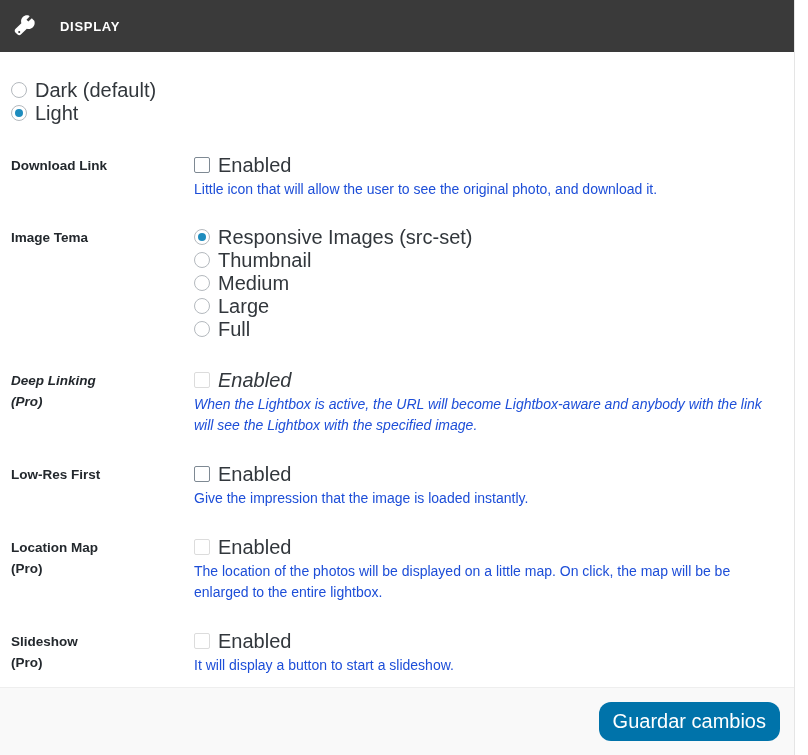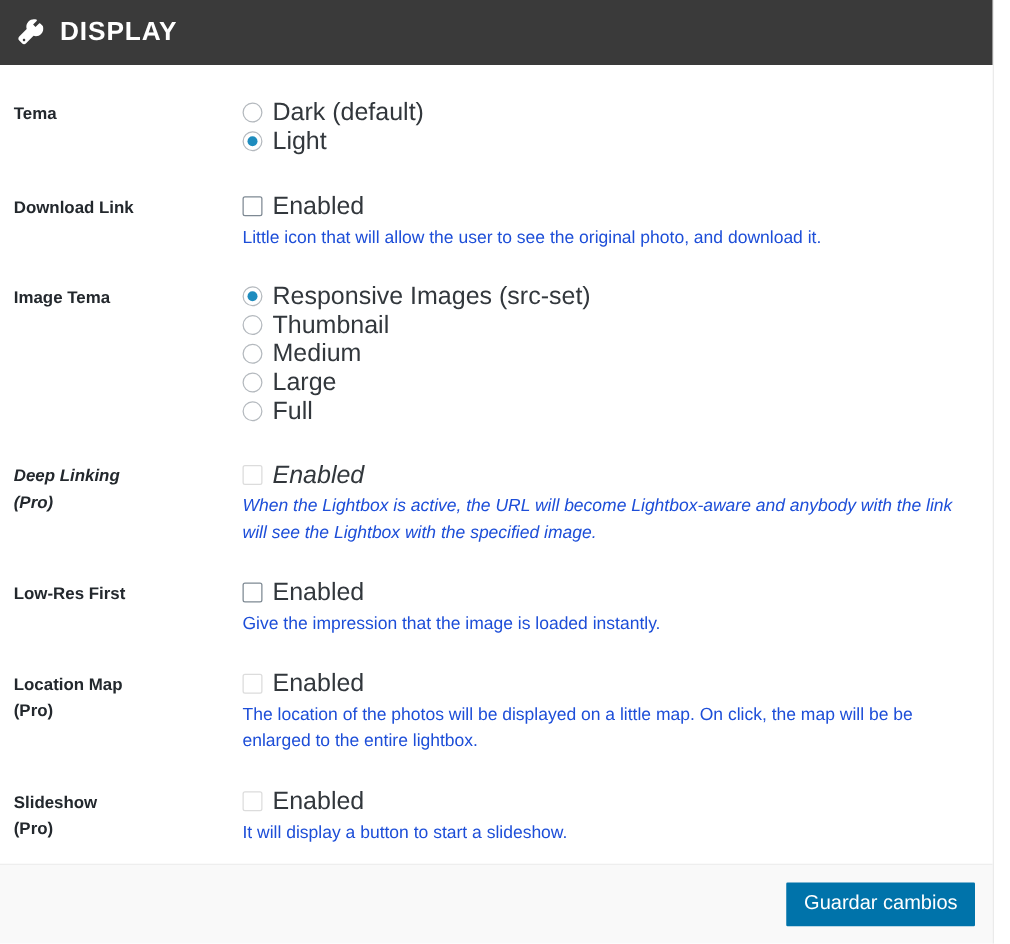--- a/index.html
+++ b/index.html
@@ -33,24 +33,24 @@
     box-sizing: border-box;
   }
   .wrench-icon {
     width: 22px;
     height: 22px;
     display: block;
     flex: 0 0 auto;
   }
   .panel-title {
     color: #ffffff;
-    font-size: 21px;
+    font-size: 13px;
     font-weight: bold;
     letter-spacing: 0.7px;
-    margin-left: 13px;
+    margin-left: 25px;
     text-transform: uppercase;
   }
   
   .panel-body {
     flex: 1 1 auto;
     padding: 0;
     background: #ffffff;
     overflow: hidden;
   }
   .field-row {
@@ -138,46 +138,43 @@
     background: #f9f9f9;
     border-top: 1px solid #eeeeee;
     padding: 14px 14px 14px 0;
     display: flex;
     justify-content: flex-end;
   }
   .save-button {
     background: #0073aa;
     color: #ffffff;
     font-family: "Liberation Sans", sans-serif;
-    font-size: 16px;
+    font-size: 20px;
     border: none;
-    border-radius: 1px;
+    border-radius: 12px;
     padding: 9px 14px 10px;
     cursor: pointer;
     line-height: 1;
   }
 </style>
 </head>
 <body>
 
 <div class="panel">
 
   <div class="panel-header">
     <svg class="wrench-icon" viewBox="0 0 24 24" aria-hidden="true">
       <path fill="#ffffff" d="M21.2 4.3c-.2-.5-.9-.6-1.3-.2l-3.1 3.1-2.1-2.1 3.1-3.1c.4-.4.3-1.1-.3-1.3-2.3-.8-5-.3-6.8 1.6-1.8 1.8-2.3 4.4-1.6 6.6L2.6 15.4c-1 1-1 2.6 0 3.6l2.4 2.4c1 1 2.6 1 3.6 0l6.5-6.5c2.2.7 4.8.3 6.6-1.6 1.9-1.8 2.4-4.6 1.5-7zM6.8 19.6c-.6 0-1.1-.5-1.1-1.1s.5-1.1 1.1-1.1 1.1.5 1.1 1.1-.5 1.1-1.1 1.1z"></path>
     </svg>
     <span class="panel-title">DISPLAY</span>
   </div>
 
   <div class="panel-body">
 
     <div class="field-row" style="padding-top:26px;">
-      <div class="field-label">
-        <span>Tema</span>
-      </div>
       <div class="field-control">
         <div class="opt">
           <span class="radio"></span>
           <span class="opt-label">Dark (default)</span>
         </div>
         <div class="opt">
           <span class="radio checked"></span>
           <span class="opt-label">Light</span>
         </div>
       </div>

